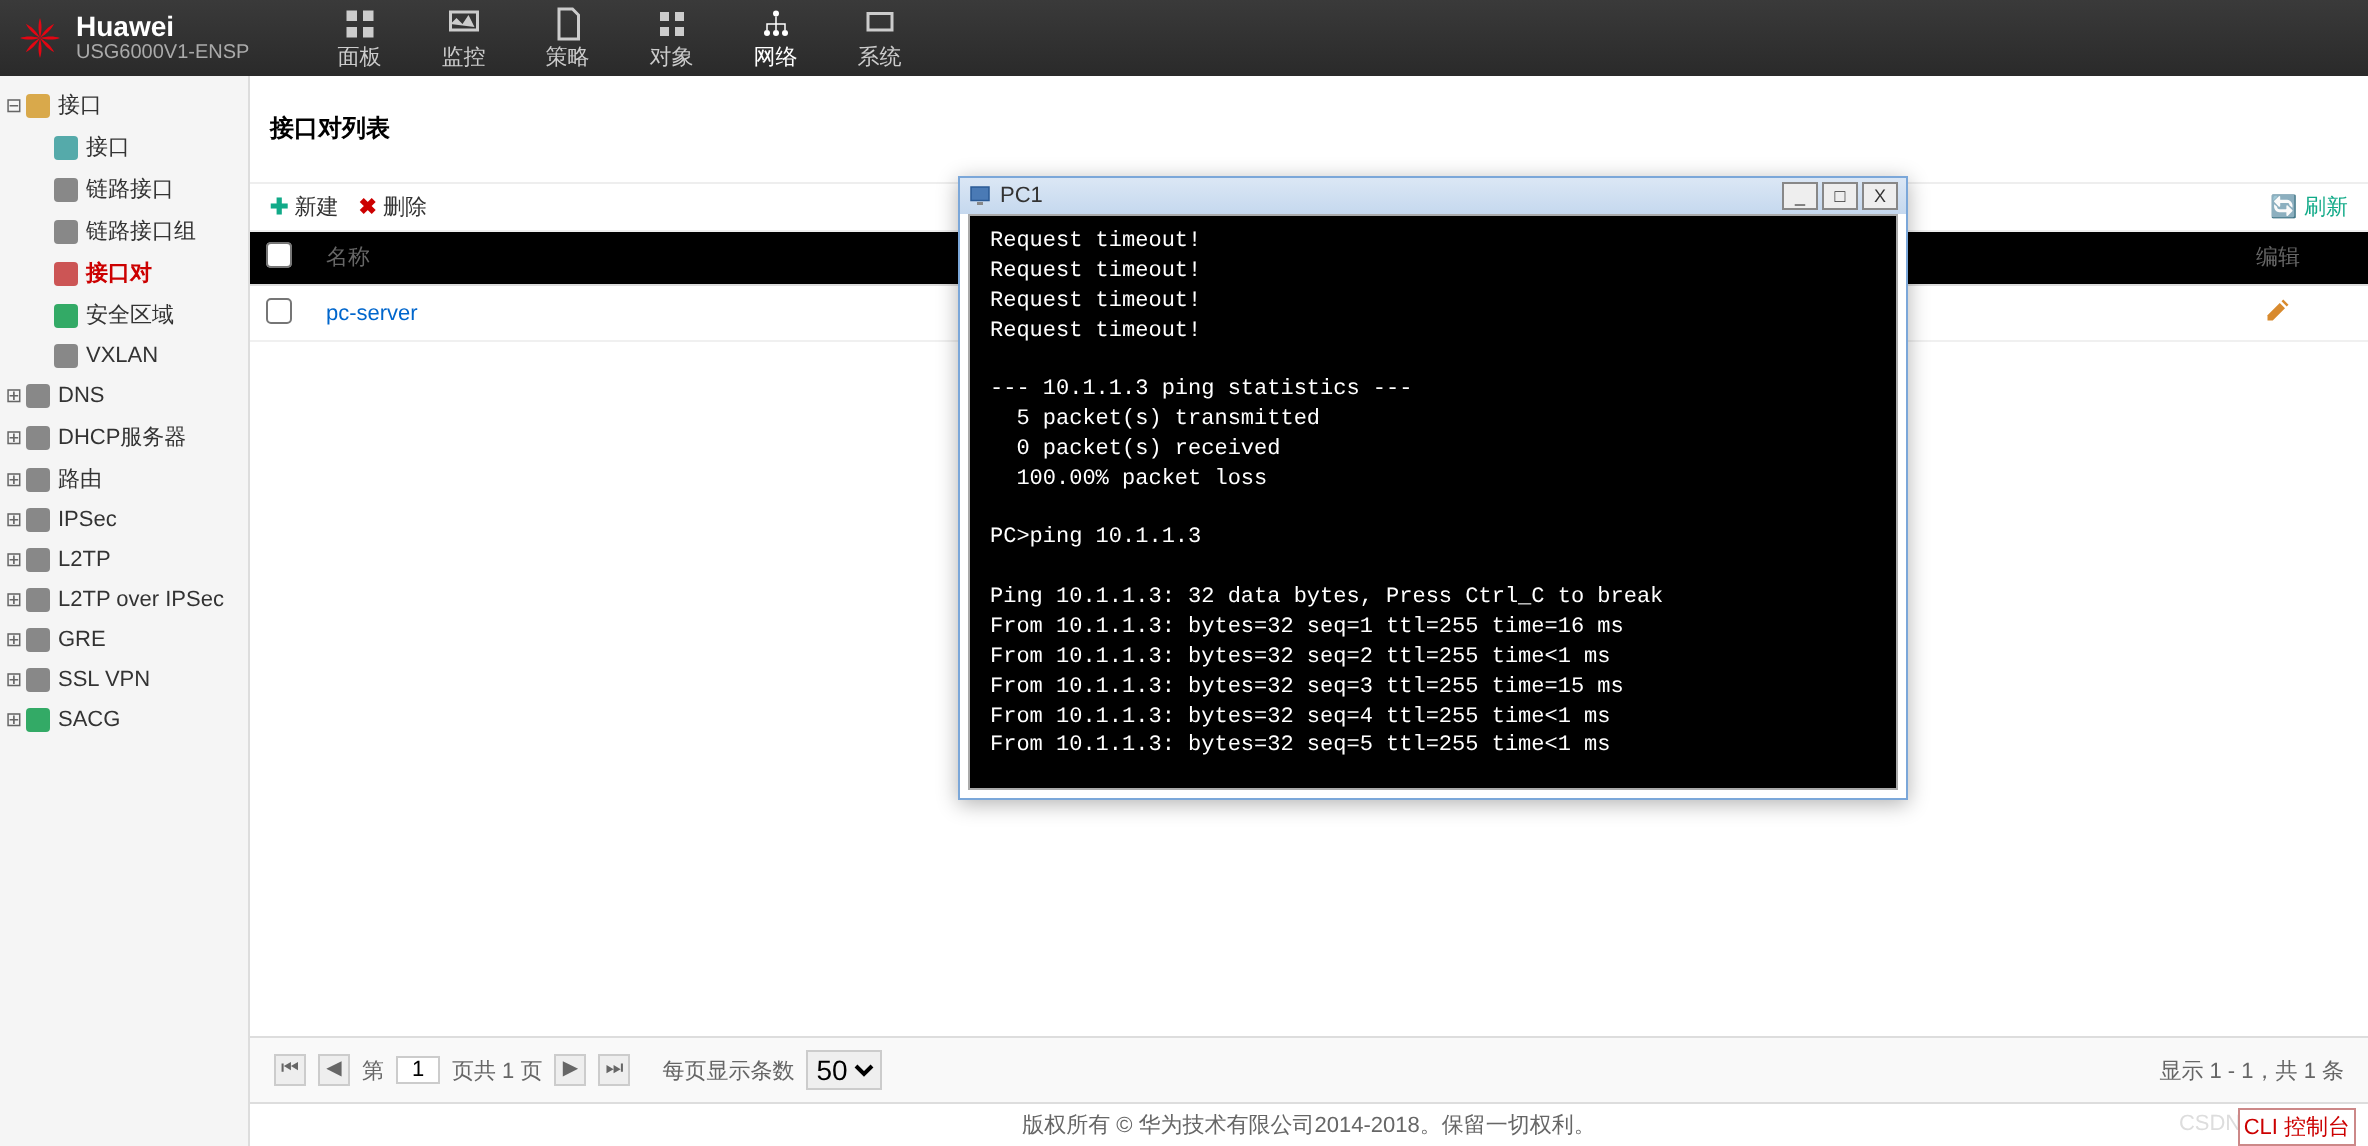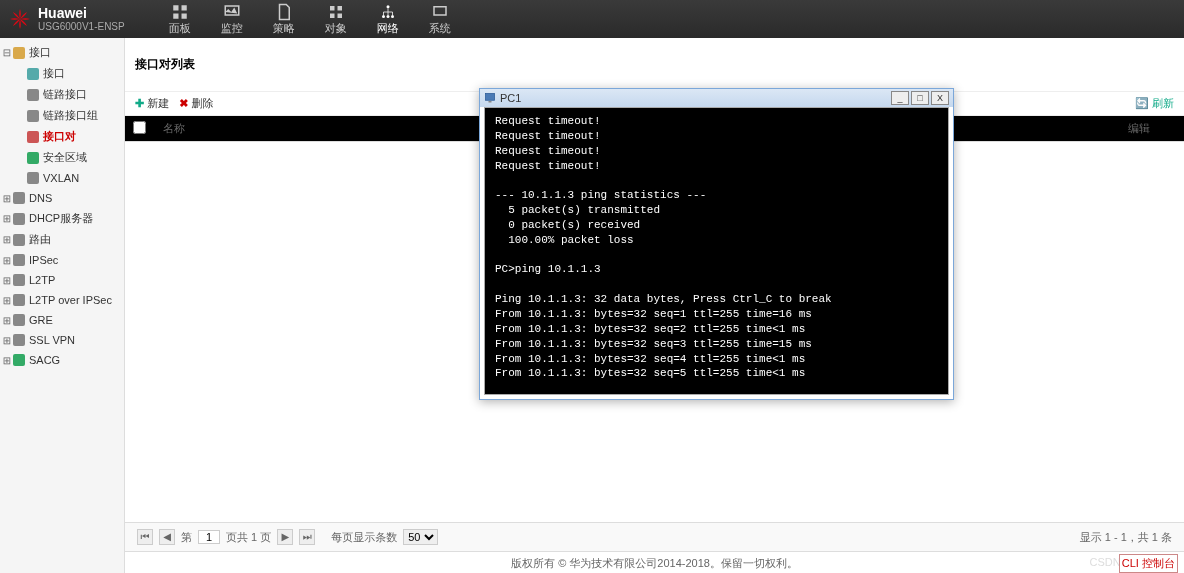--- a/index.html
+++ b/index.html
@@ -42,21 +42,21 @@
     .col-name { width: 420px; }
     .col-mid { flex: 1; }
     .col-edit { width: 90px; text-align: center; }
     .grid-row { display: flex; align-items: center; font-size: 11px; border-bottom: 1px solid #f0f0f0; }
     .grid-row .name-link { color: #06c; cursor: pointer; }
     .edit-svg { width: 14px; height: 14px; fill: #d88a2e; cursor: pointer; }
     
     .pager { margin-top: auto; padding: 6px 12px; display: flex; align-items: center; gap: 6px; font-size: 11px; color: #666; border-top: 1px solid #ddd; background: #f9f9f9;}
     .pager-btn { width: 16px; height: 16px; border: 1px solid #ccc; background: #eee; text-align: center; line-height: 14px; cursor: pointer; font-size: 10px;}
     .pager input { width: 22px; text-align: center; border: 1px solid #ccc; font-size: 11px; }
-    .pager select { font-size: 11px; border: 1px solid #ccc; }
+    .pager select { font-size: 14px; border: 1px solid #ccc; }
     .pager-right { margin-left: auto; }
     
     .footer { height: 22px; line-height: 22px; text-align: center; font-size: 11px; color: #666; border-top: 1px solid #ddd; background: #fff; position: relative;}
     .cli-corner { position: absolute; right: 6px; bottom: 0; border: 1px solid #c88; padding: 1px 2px; font-size: 11px; color: #c00; background: #fff; cursor:pointer;}
     .watermark { position: absolute; right: 10px; bottom: 0; font-size: 11px; color: #ddd; }
     
     
     .pc-window { position: absolute; left: 354px; top: 50px; width: 475px; background: #fff; border: 1px solid #7ba7d9; box-shadow: 0 2px 10px rgba(0,0,0,0.3); z-index: 100; }
     .pc-tbar { height: 18px; background: linear-gradient(#dbe7f5,#c5d8ee); display: flex; align-items: center; padding: 0 4px; font-size: 11px; color: #333; }
     .pc-tbar-icon { width: 12px; height: 12px; margin-right: 4px; }
@@ -305,20 +305,31 @@
           <span>🔄</span>
           <span>刷新</span>
         </span>
     </div>
     <div class="grid-head">
       <div class="col-chk"><input type="checkbox" style=""></div>
       <div class="col-name">名称</div>
       <div class="col-mid"></div>
       <div class="col-edit">编辑</div>
     </div>
+    <div id="grid-body">
+        <div class="grid-row">
+          <div class="col-chk"><input type="checkbox" style=""></div>
+          <div class="col-name"><span class="name-link">pc-server</span></div>
+          <div class="col-mid"></div>
+          <div class="col-edit"><svg class="edit-svg" viewBox="0 0 16 16">
+              <path d="M2 11l7-7 3 3-7 7H2v-3z"></path>
+              <path d="M10 3l1-1 3 3-1 1z"></path>
+            </svg></div>
+        </div>
+      </div>
 
     <div class="pager">
       <span class="pager-btn">⏮</span>
       <span class="pager-btn">◀</span>
       <span>第</span>
       <input value="1" style="">
       <span>页共 1 页</span>
       <span class="pager-btn">▶</span>
       <span class="pager-btn">⏭</span>
       <span style="margin-left:10px;">每页显示条数</span>

